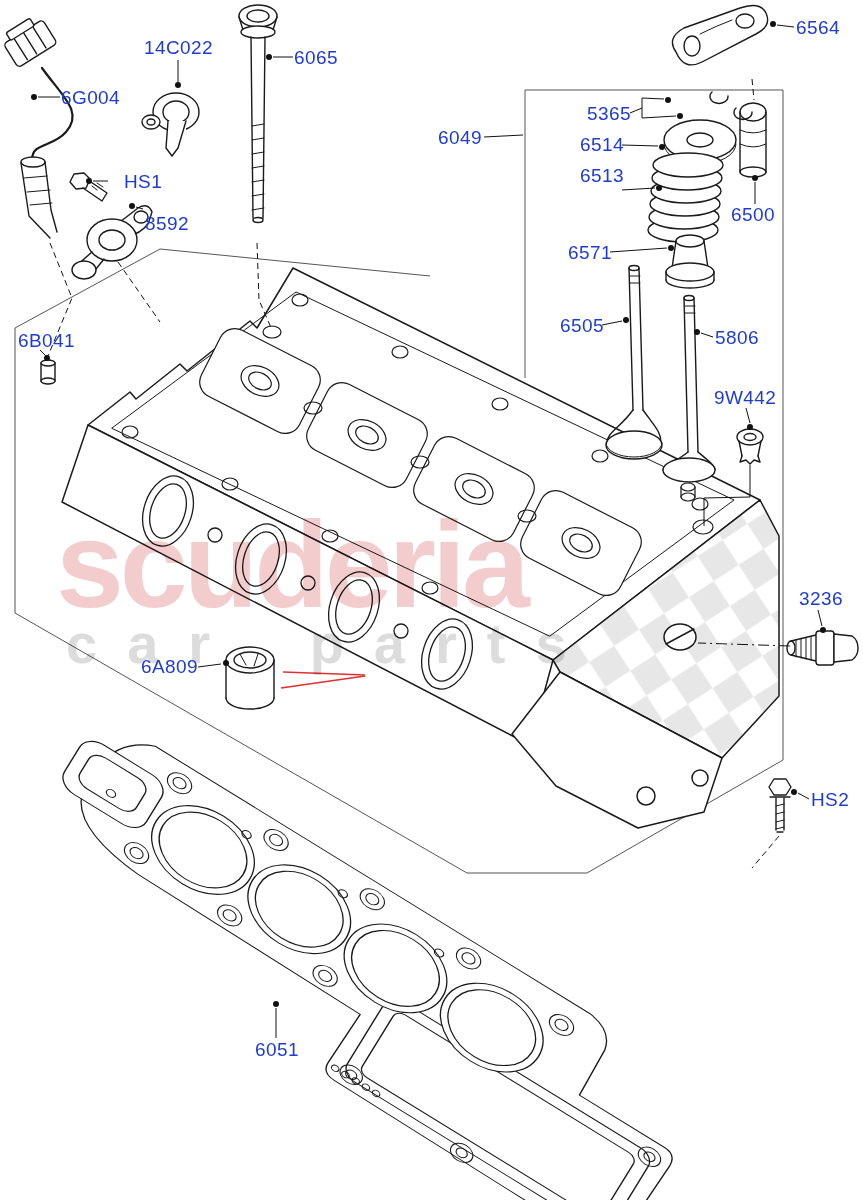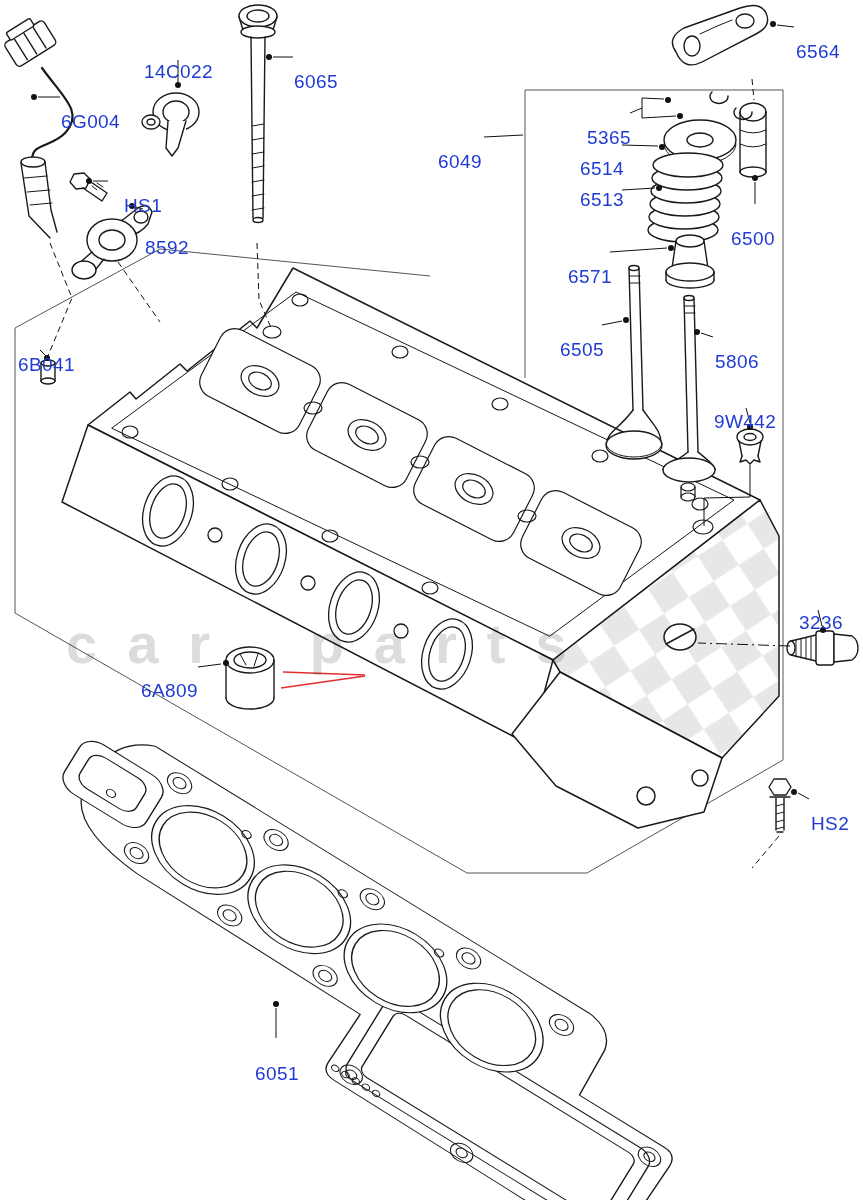--- a/index.html
+++ b/index.html
@@ -1,20 +1,20 @@
 <!DOCTYPE html>
 <html><head>
 <meta charset="utf-8">
 <style>
   html,body{margin:0;padding:0;background:#fff;}
   .canvas{position:relative;width:863px;height:1200px;background:#fff;overflow:hidden;
           font-family:"Liberation Sans",sans-serif;}
   .diagram-svg{position:absolute;left:0;top:0;z-index:1;}
   .lbl{position:absolute;z-index:3;color:#1f3bd4;font-size:19px;line-height:1;
-       white-space:nowrap;letter-spacing:.4px;margin-top:24px;}
+       white-space:nowrap;letter-spacing:.4px;}
   .wm-brand{position:absolute;left:56px;top:504px;z-index:2;font-size:122px;font-weight:700;
             letter-spacing:-4px;color:#f3cdcd;mix-blend-mode:multiply;line-height:1;}
   .wm-sub{position:absolute;left:66px;top:616px;z-index:2;font-size:56px;font-weight:700;
           letter-spacing:30px;word-spacing:24px;color:#dcdcdc;mix-blend-mode:multiply;line-height:1;}
 </style>
 </head>
 <body>
 
 <div class="canvas">
 
@@ -350,20 +350,21 @@
         <circle cx="794" cy="792" r="3"></circle>
     <circle cx="226" cy="663" r="3"></circle>
         <circle cx="276" cy="1004" r="3"></circle>
   </g>
   <g stroke="#e03030" stroke-width="1.4" fill="none">
     <line x1="283" y1="672" x2="365" y2="675"></line>
     <line x1="281" y1="688" x2="365" y2="676"></line>
   </g>
 </svg>
 
+  <div class="wm-brand">scuderia</div>
   <div class="wm-sub">car parts</div>
 
   <div class="lbl" style="left:61px;top:88px">6G004</div>
   <div class="lbl" style="left:144px;top:38px">14C022</div>
   <div class="lbl" style="left:294px;top:48px">6065</div>
   <div class="lbl" style="left:124px;top:172px">HS1</div>
   <div class="lbl" style="left:145px;top:214px">8592</div>
   <div class="lbl" style="left:18px;top:331px">6B041</div>
   <div class="lbl" style="left:438px;top:128px">6049</div>
   <div class="lbl" style="left:587px;top:104px">5365</div>

